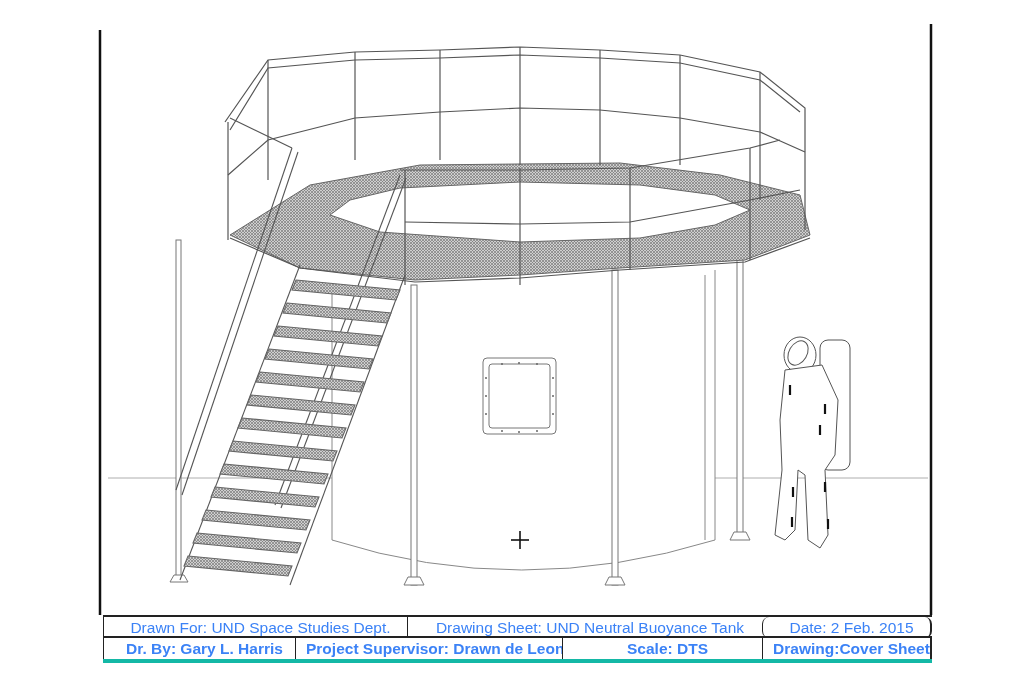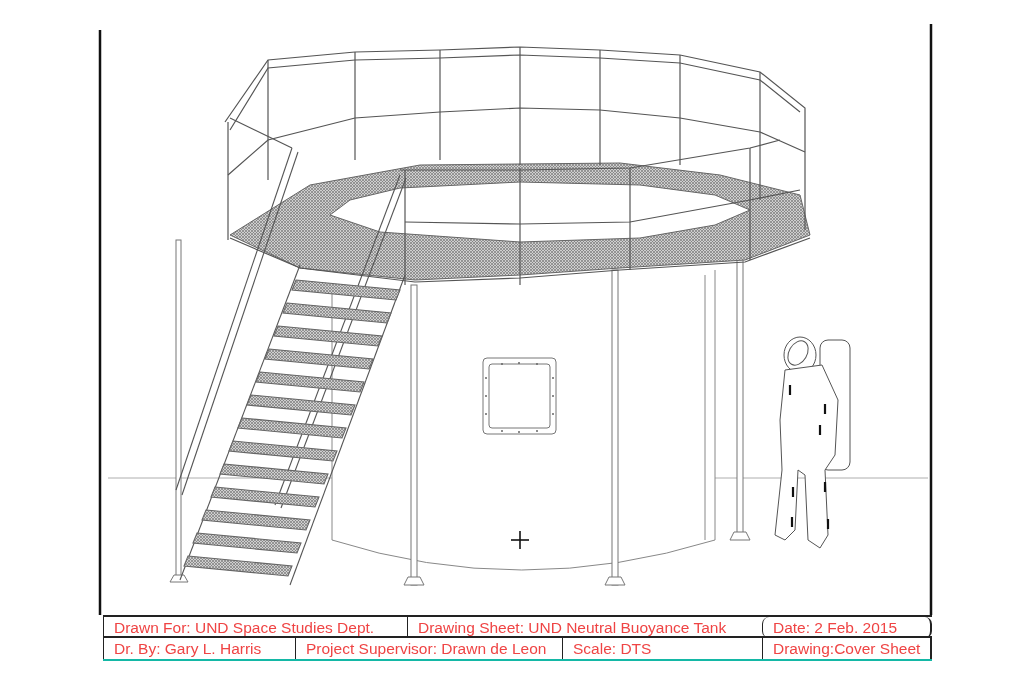--- a/index.html
+++ b/index.html
@@ -2,22 +2,22 @@
 <html><head>
 <meta charset="utf-8">
 <style>
   html, body { margin:0; padding:0; background:#ffffff; }
   body { width:1024px; height:683px; position:relative; overflow:hidden; font-family:"Liberation Sans", sans-serif; }
   #sheet { position:absolute; left:0; top:0; width:1024px; height:683px; }
   #drawing { position:absolute; left:0; top:0; }
   .title-block { position:absolute; left:103px; top:615px; width:829px; height:43px; }
   .tb-row { position:absolute; left:0; width:829px; height:21px; border-top:2px solid #222; }
   .tb-row.r1 { top:0; }
-  .tb-row.r2 { top:21px; border-bottom:2px solid #14b8a6; }
-  .tb-cell { position:absolute; top:0; height:21px; box-sizing:border-box; border-left:1.5px solid #222; font-size:15.5px; line-height:21px; padding-left:10px; color:#ef4444; white-space:nowrap; overflow:hidden; }
+  .tb-row.r2 { top:21px; border-bottom:4px solid #14b8a6;font-weight:bold; }
+  .tb-cell { position:absolute; top:0; height:21px; box-sizing:border-box; border-left:1.5px solid #222; font-size:15.5px; line-height:21px; padding-left:10px; color:#3b82f6; white-space:nowrap; overflow:hidden;text-align:center; }
   .tb-cell.last { border-right:2px solid #222; }
 </style>
 </head>
 <body>
 
 <div id="sheet">
 <svg id="drawing" width="1024" height="683" viewBox="0 0 1024 683" xmlns="http://www.w3.org/2000/svg">
   <defs>
     <pattern id="grate" width="3" height="3" patternUnits="userSpaceOnUse">
       <rect width="3" height="3" fill="#cfcfcf"></rect>

